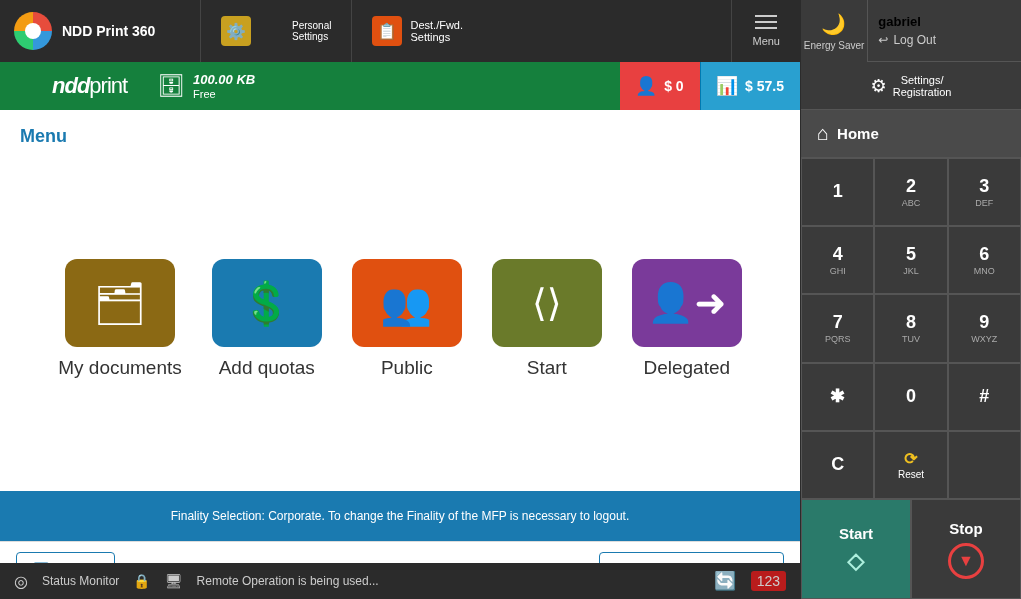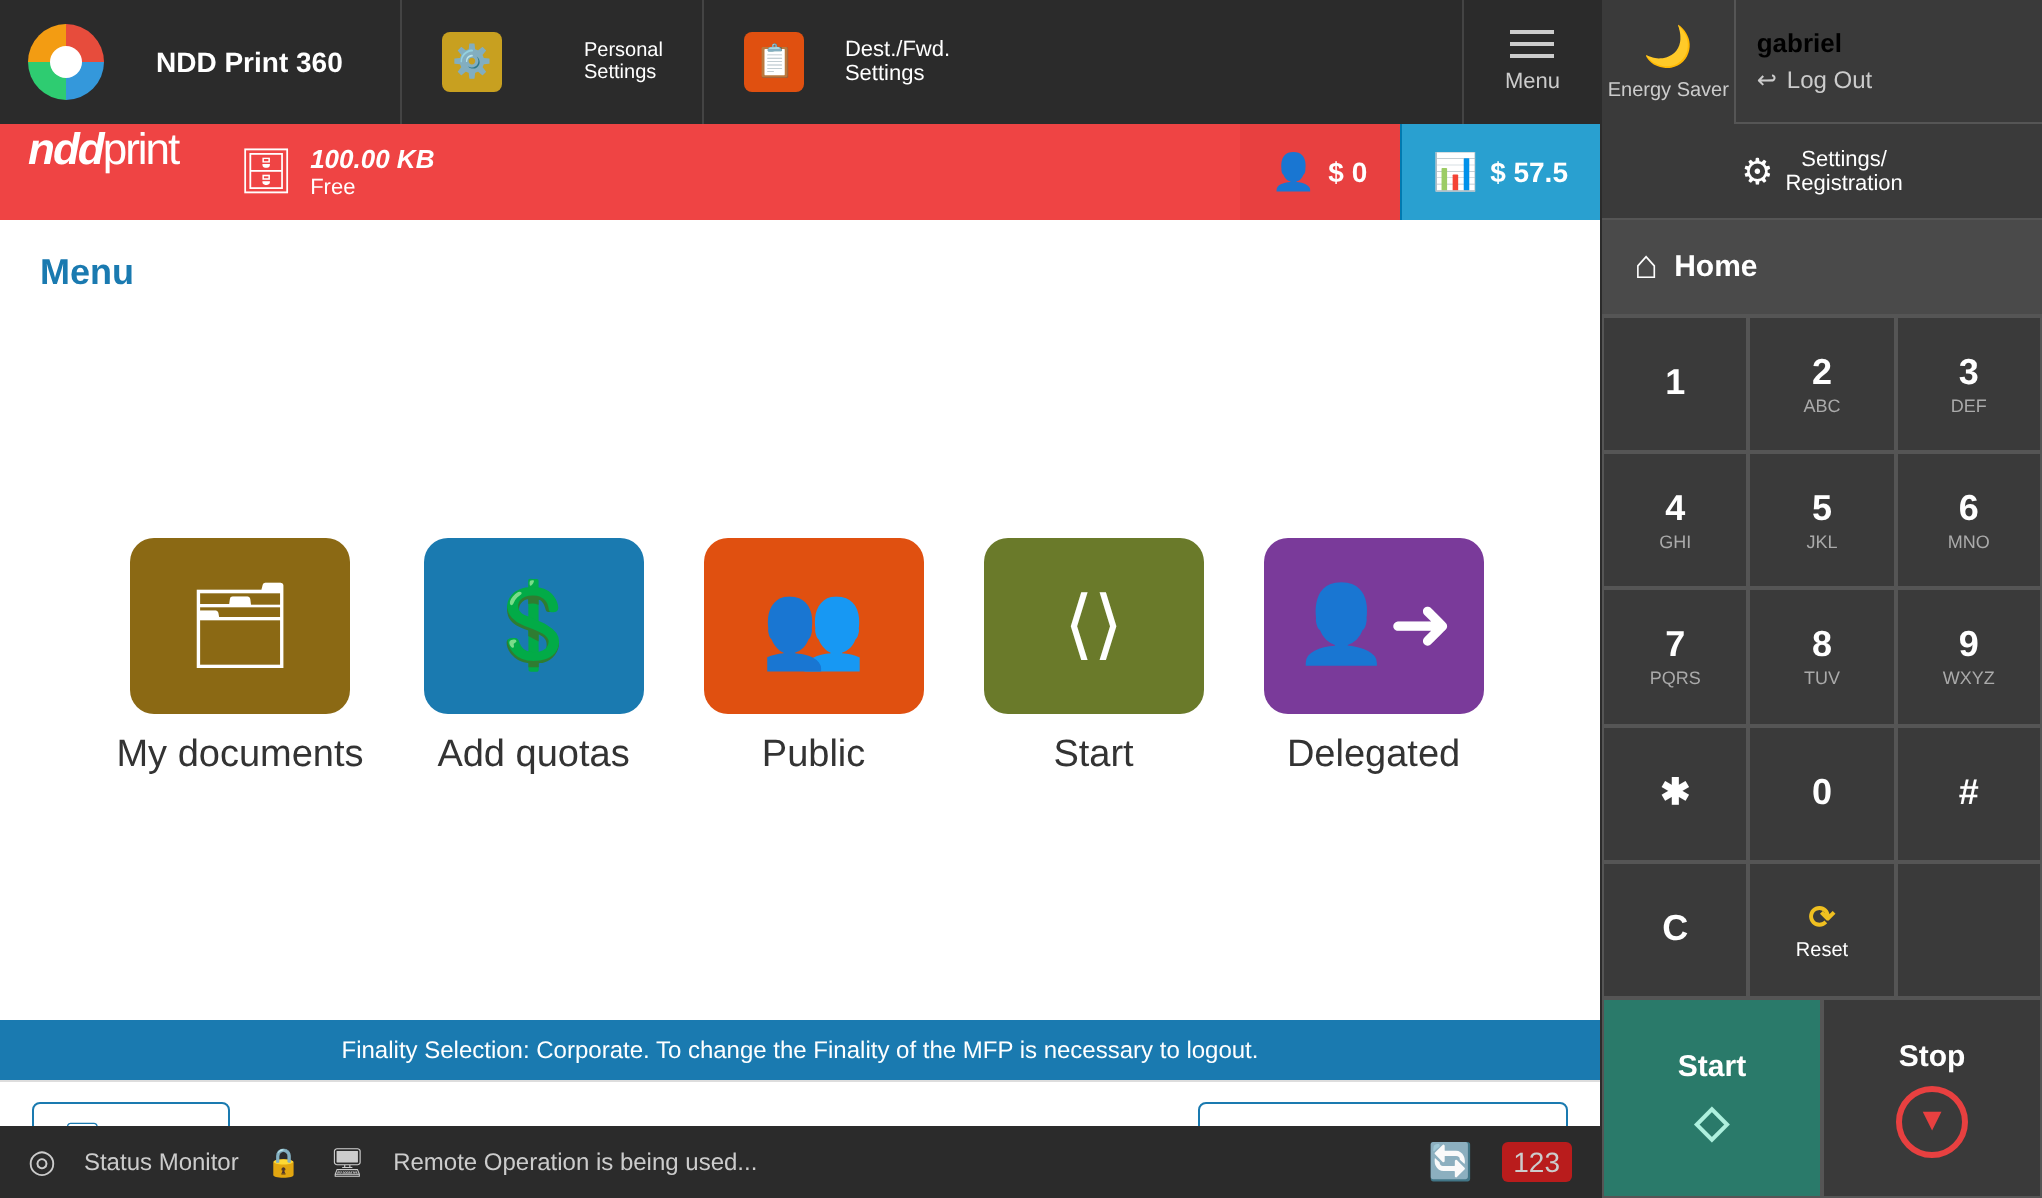--- a/index.html
+++ b/index.html
@@ -1,20 +1,20 @@
 <!DOCTYPE html>
 <html><head>
   <meta charset="utf-8">
   <style>
     * { box-sizing: border-box; margin: 0; padding: 0; }
     body { width: 1021px; height: 599px; overflow: hidden; font-family: Arial, sans-serif; background: #2b2b2b; }
     .logo-area {
       display: flex;
       align-items: center;
-      gap: 26px;
+      gap: 10px;
       padding: 0 14px;
       min-width: 200px;
     }
     .logo-circle {
       width: 38px; height: 38px;
       border-radius: 50%;
       background: conic-gradient(#e74c3c 0deg 90deg, #3498db 90deg 180deg, #2ecc71 180deg 270deg, #f39c12 270deg 360deg);
       display: flex; align-items: center; justify-content: center;
     }
     .logo-circle::after { content:''; width:16px;height:16px;background:#fff;border-radius:50%; }
@@ -127,21 +127,21 @@
     }
     .icon-mydocs { background:#8b6914; }
     .icon-addquotas { background:#1a7ab0; }
     .icon-public { background:#e05010; }
     .icon-shared { background:#6a7a2a; }
     .icon-delegated { background:#7a3a9a; }
     .app-icon-label { font-size:19px; color:#333; text-align:center; }
 
     
     .info-bar {
-      background:#1a7ab0; color:#fff; padding:8px 20px; font-size:12px; text-align:center;
+      background:#1a7ab0; color:#fff; padding:18px 20px; font-size:12px; text-align:center;
     }
     .bottom-action-bar {
       display:flex; align-items:center; justify-content:space-between; padding:10px 16px;
       background:#fff; border-top:1px solid #ddd;
     }
     .local-btn {
       display:flex; align-items:center; gap:6px; border:1px solid #1a7ab0; color:#1a7ab0;
       padding:8px 14px; border-radius:4px; font-size:13px; cursor:pointer; background:#fff;
     }
     .env-btn {
@@ -167,33 +167,33 @@
     <div class="logo-circle"></div>
     <span class="app-title">NDD Print 360</span>
   </div>
   <div class="top-nav-item">
     <div class="nav-icon-box">⚙️</div>
     <span style="white-space:pre-line;font-size:10px;color:#fff;margin-left:33px;">Personal
 Settings</span>
   </div>
   <div class="top-nav-item">
     <div class="nav-icon-box2">📋</div>
-    <span style="white-space:pre-line;font-size:11px;color:#fff;margin-left:12px;">Dest./Fwd.
+    <span style="white-space:pre-line;font-size:11px;color:#fff;">Dest./Fwd.
 Settings</span>
   </div>
   <div class="spacer"></div>
   <div class="menu-btn">
     <span></span>
     <span></span>
     <span></span>
     <div class="menu-btn-label">Menu</div>
   </div>
 </div>
 
-<div style="position:absolute;top:62px;left:0;width:800px;height:48px;background:#ef4444;display:flex;">
+<div style="position:absolute;top:62px;left:0;width:800px;height:48px;background:#15803d;display:flex;align-items:center;padding-left:38px;">
   <div class="ndd-logo">
     <span style="color:#fff;font-style:italic;">ndd</span><span style="color:#fff;font-weight:normal;">print</span>
   </div>
   <div class="storage-area">
     <span class="storage-icon">🗄</span>
     <div>
       <div class="storage-text">100.00 KB</div>
       <div class="storage-sub">Free</div>
     </div>
   </div>

